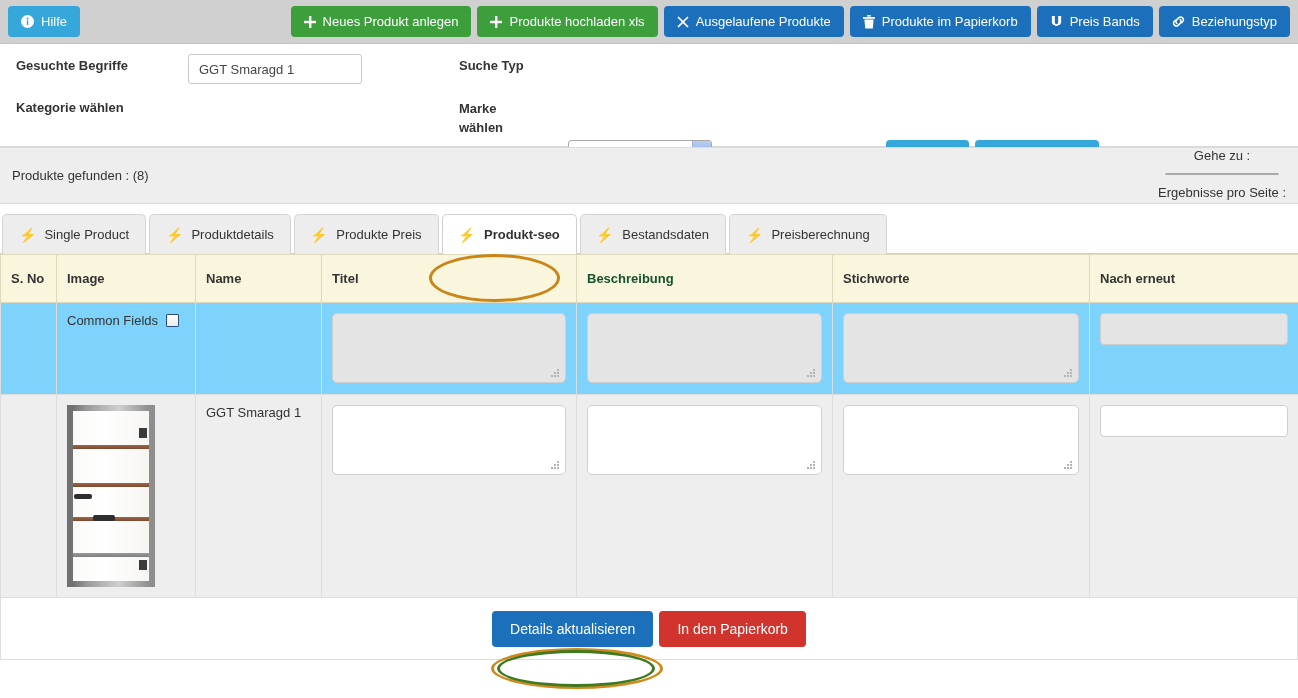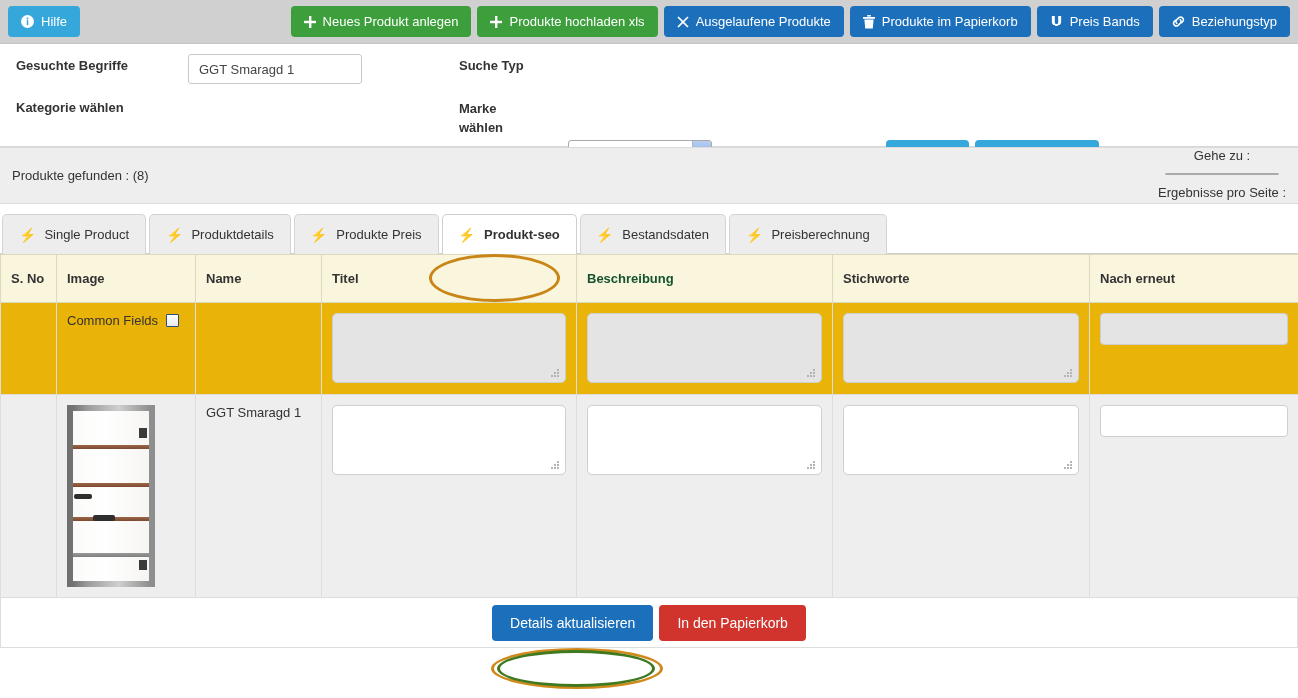--- a/index.html
+++ b/index.html
@@ -251,21 +251,21 @@
     padding: 8px 10px;
     height: 48px;
     color: #333;
   }
   .tbl th.link { color: #14532d; cursor: pointer; margin-left: 16px; }
   .tbl td {
     border: 1px solid #dddddd;
     vertical-align: top;
     padding: 10px 10px;
   }
-  .row-common td { background: #eab308; height: 92px; }
+  .row-common td { background: #7dd3fc; height: 92px; }
   .row-product td { background: #eeeeee; height: 196px; }
 
   .c-sno   { width: 56px; }
   .c-image { width: 139px; }
   .c-name  { width: 126px; }
   .c-titel { width: 255px; }
   .c-besch { width: 256px; }
   .c-stich { width: 257px; }
   .c-nach  { width: 209px; }
 
@@ -341,21 +341,21 @@
   }
   .door .hinge {
     position: absolute;
     width: 8px; height: 10px;
     background: #3a3a3a;
   }
 
   
   .footer {
     position: relative;
-    height: 50px;
+    height: 62px;
     background: #ffffff;
     border: 1px solid #dddddd;
     border-top: none;
     display: flex;
     align-items: center;
     justify-content: center;
     gap: 6px;
   }
   .btn-update {
     background: #1c6fba; color: #fff; border: none;

